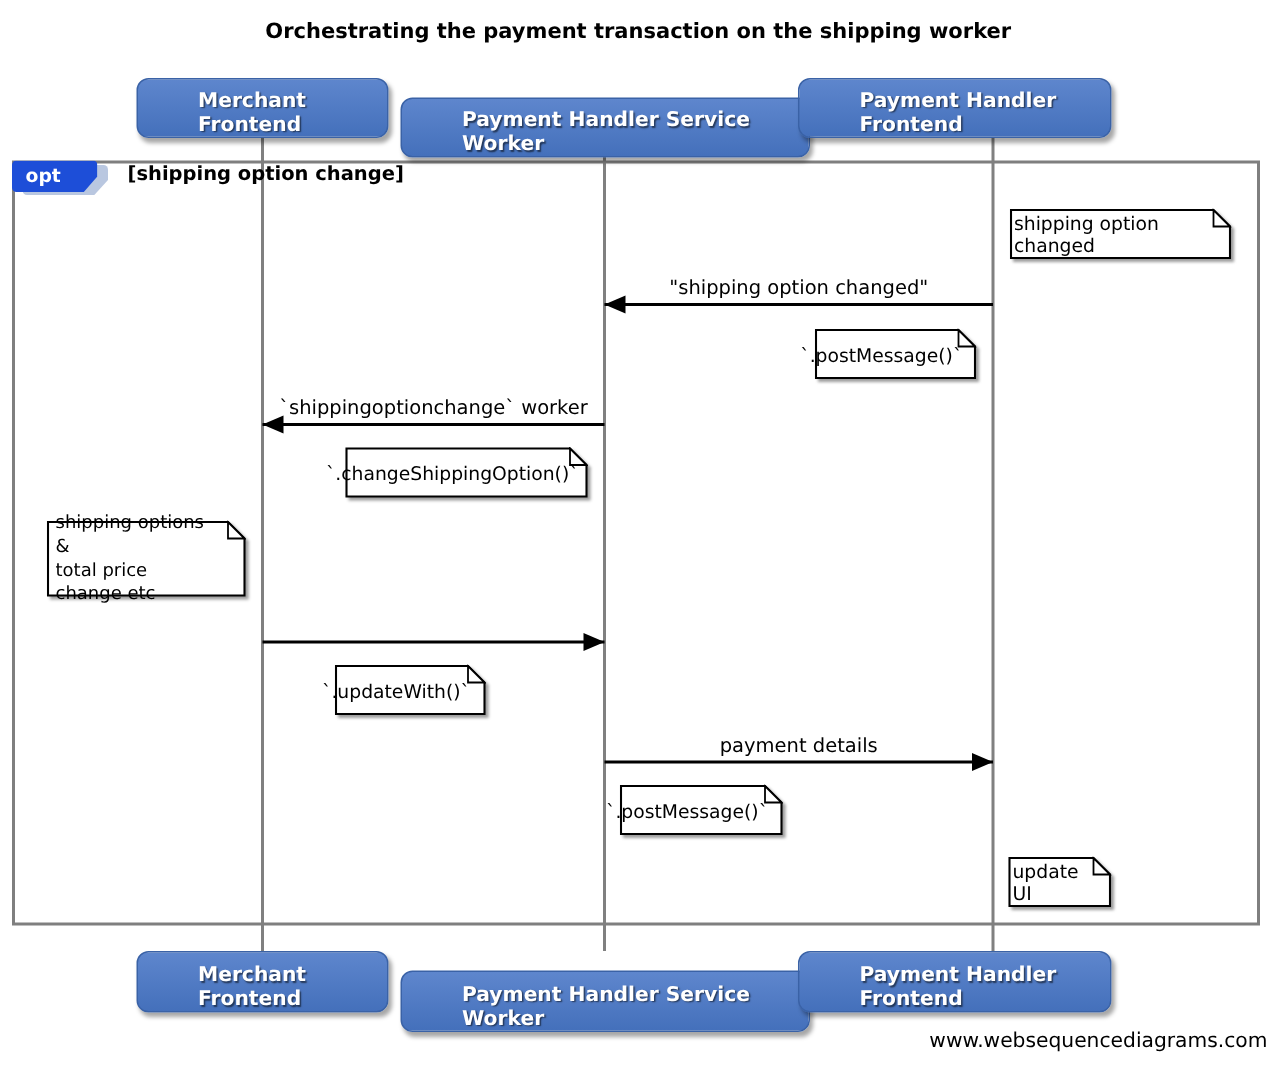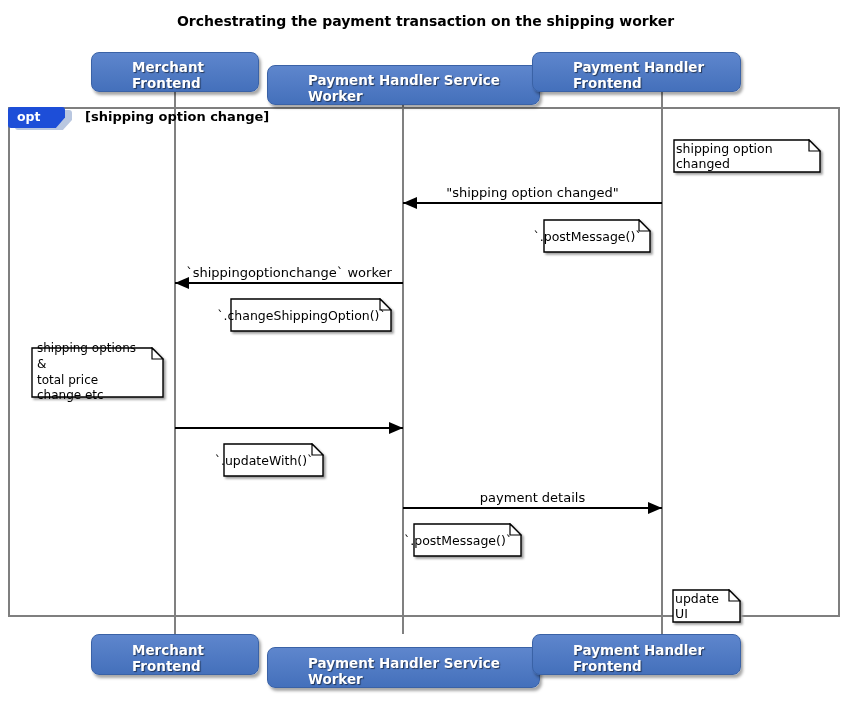--- a/index.html
+++ b/index.html
@@ -84,21 +84,21 @@
     font-size: 12.5px; white-space: pre-line; padding-right: 22px; padding-left: 3px;
   }
   .note.multiline .note-text { justify-content: flex-start; padding-left: 6px; font-size: 12px; line-height: 1.3; }
 
   .note.n1 { left: 673px; top: 139px; }
   .note.n2 { left: 543px; top: 219px; }
   .note.n3 { left: 230px; top: 298px; }
   .note.n4 { left: 31px;  top: 347px; }
   .note.n5 { left: 185px; top: 443px; margin-left: 38px; }
   .note.n6 { left: 413px; top: 523px; }
-  .note.n7 { left: 672px; top: 571px; margin-top: 18px; }
+  .note.n7 { left: 672px; top: 571px; }
 
   
   .footer {
     position: absolute; right: 6px; top: 686px; font-size: 13.5px;
     color: #000; text-decoration: none; z-index: 6;
   }
 </style>
 </head>
 <body>
 
@@ -210,14 +210,15 @@
   <div class="actor bottom a1">
     <span>Merchant Frontend</span>
   </div>
   <div class="actor bottom a2">
     <span>Payment Handler Service Worker</span>
   </div>
   <div class="actor bottom a3">
     <span>Payment Handler Frontend</span>
   </div>
 
+  <a class="footer" href="#">www.websequencediagrams.com</a>
 
 </div>
 
 </body></html>

